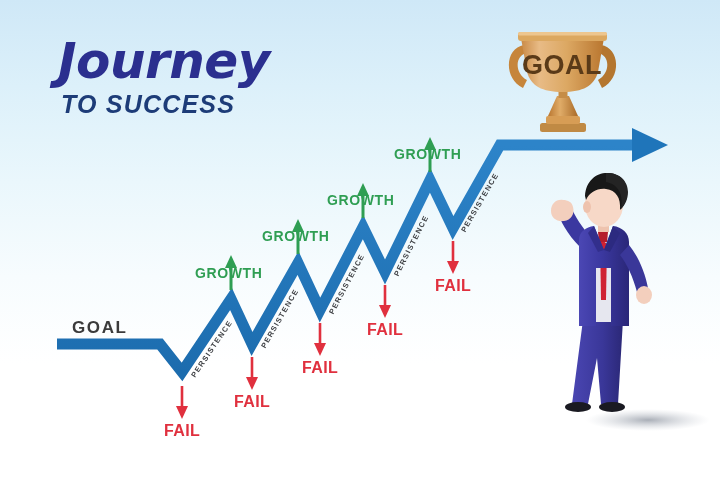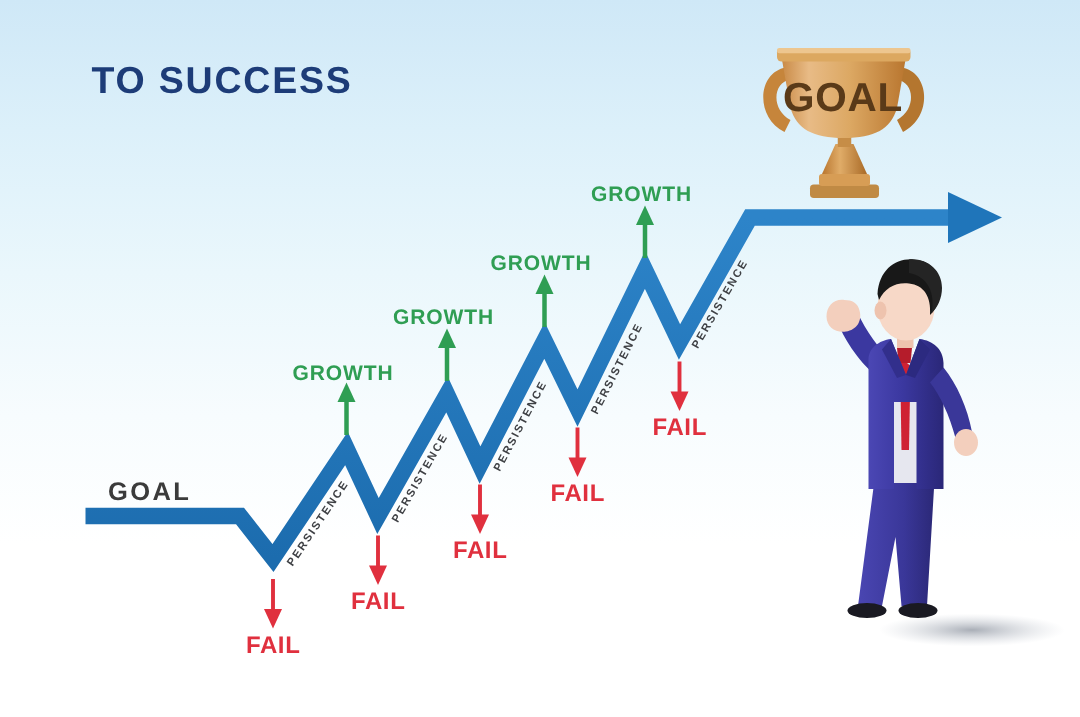--- a/index.html
+++ b/index.html
@@ -45,36 +45,38 @@
   }
   .title-sub {
     display: block;
     margin-top: 6px;
     margin-left: 3px;
     font-family: "Liberation Sans", sans-serif;
     font-size: 25px;
     font-weight: bold;
     color: #1d3c78;
     letter-spacing: 1.2px;
+    font-style: italic;
   }
   .label {
     position: absolute;
     white-space: nowrap;
     font-family: "Liberation Sans", sans-serif;
     font-weight: bold;
   }
   .label-start {
     font-size: 17px;
     color: #3b3b3b;
     letter-spacing: 1.6px;
   }
   .label-growth {
     font-size: 14px;
     color: #2f9e53;
     letter-spacing: 0.6px;
+    margin-top: 25px;
   }
   .label-fail {
     font-size: 16px;
     color: #e0303e;
     letter-spacing: 0.4px;
     text-align: right;
   }
   .label-persistence {
     font-size: 7.5px;
     color: #3f4145;
@@ -202,20 +204,21 @@
     <g fill="#e0303e">
       <polygon points="182,419 176,406 188,406"></polygon>
       <polygon points="252,390 246,377 258,377"></polygon>
       <polygon points="320,356 314,343 326,343"></polygon>
       <polygon points="385,318 379,305 391,305"></polygon>
       <polygon points="453,274 447,261 459,261"></polygon>
     </g>
   </svg>
 
   <div class="title-block">
+    <span class="title-main">Journey</span>
     <span class="title-sub">TO SUCCESS</span>
   </div>
 
   <div class="label label-start" style="left:72px; top:318px;">GOAL</div>
 
   <div class="label label-growth" style="left:195px; top:240px;">GROWTH</div>
   <div class="label label-growth" style="left:262px; top:203px;">GROWTH</div>
   <div class="label label-growth" style="left:327px; top:167px;">GROWTH</div>
   <div class="label label-growth" style="left:394px; top:121px;">GROWTH</div>
 

